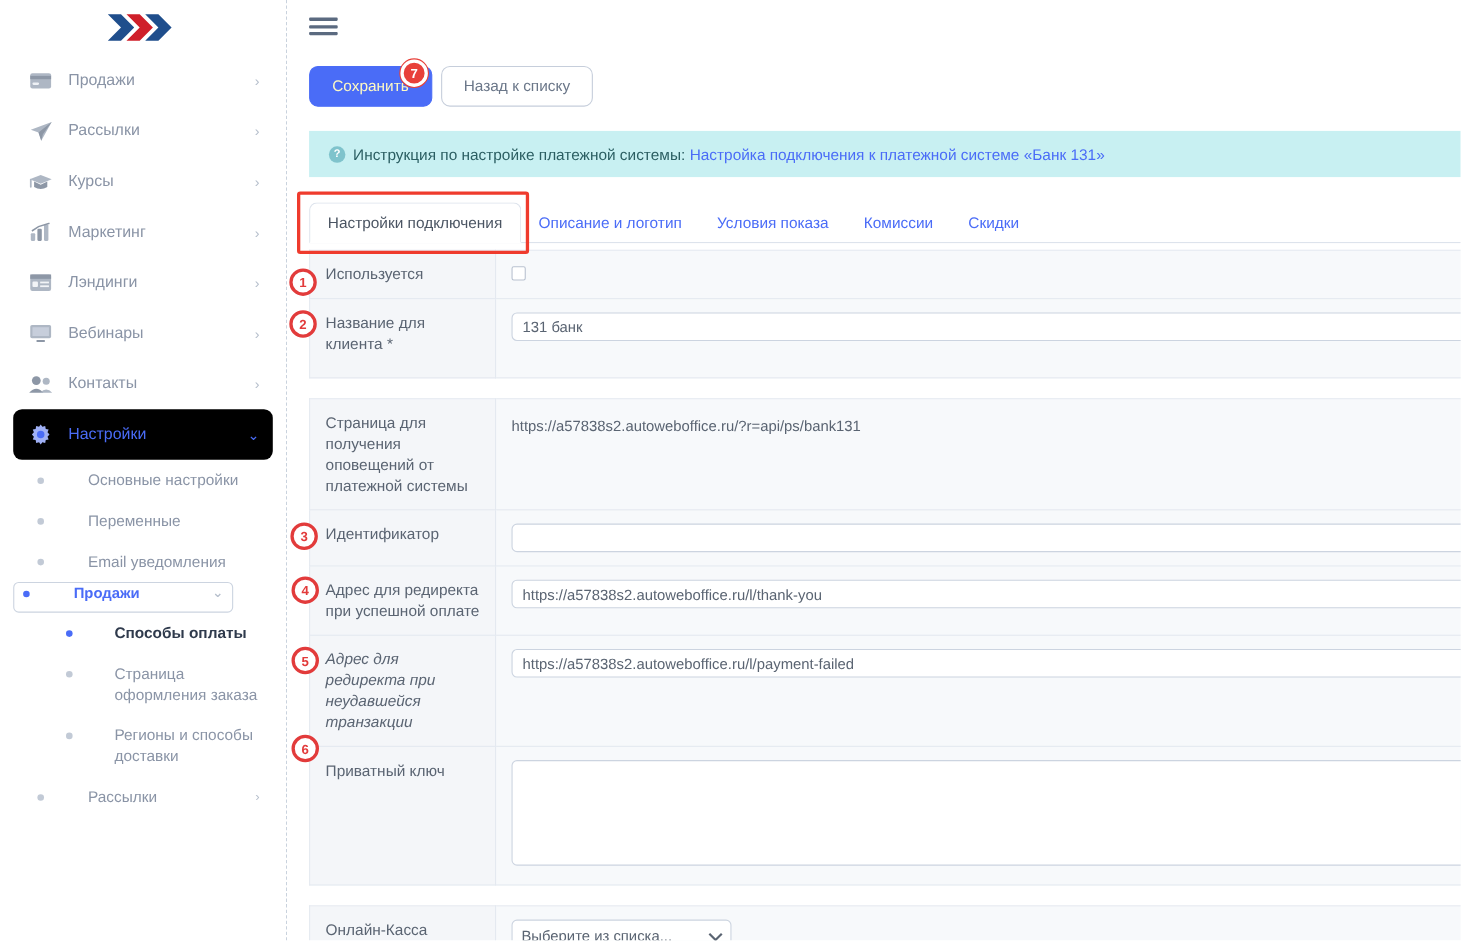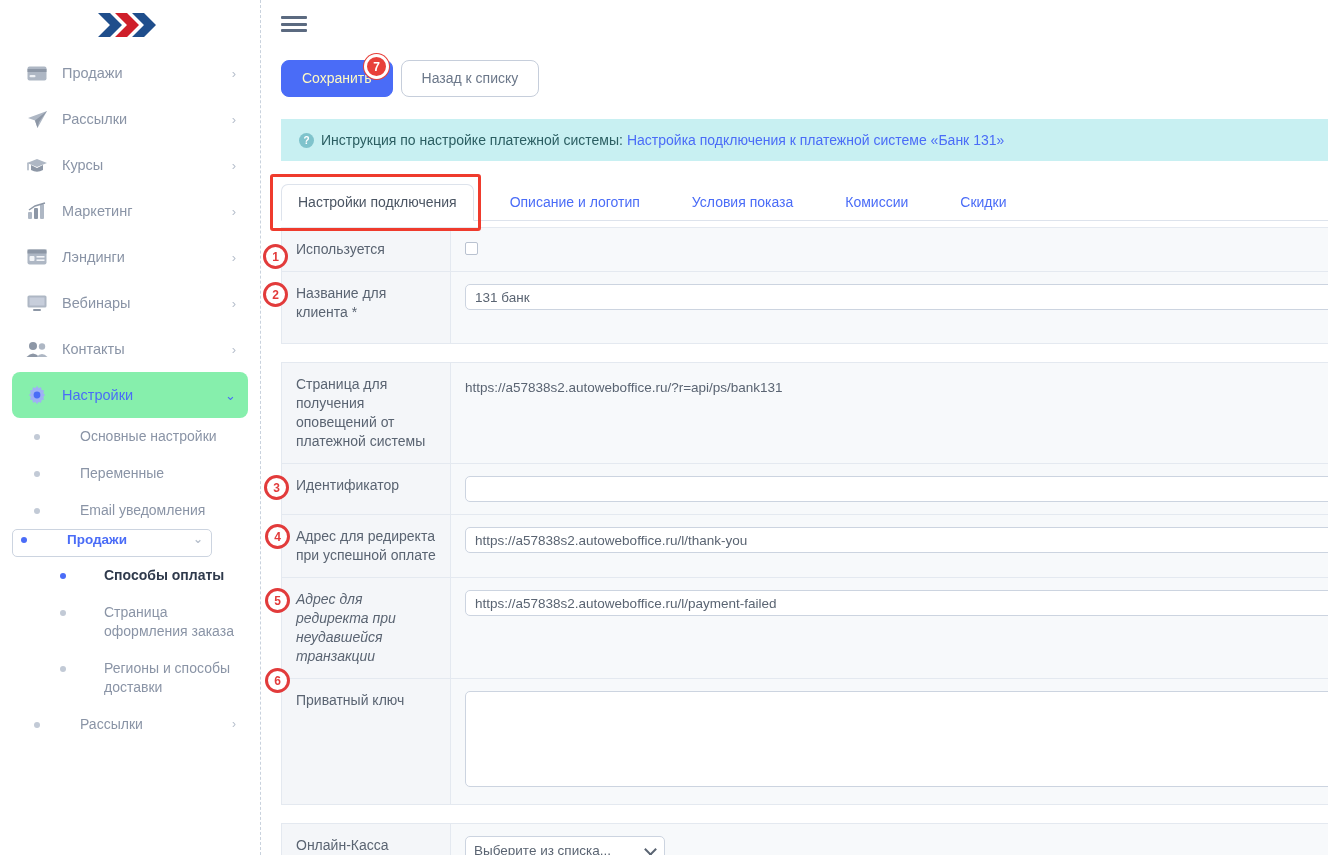--- a/index.html
+++ b/index.html
@@ -24,21 +24,21 @@
 
   .nav{padding:0 12px;}
   .nav-item{
     display:flex;align-items:center;
     height:46px;padding:0 12px;border-radius:8px;
     cursor:pointer;color:#8a94a6;font-size:14.5px;
   }
   .nav-item .ic{width:26px;height:22px;flex:0 0 26px;margin-right:12px;display:flex;align-items:center;justify-content:center;}
   .nav-item .lbl{flex:1;white-space:nowrap;}
   .nav-item .chev{color:#b6bfcc;font-size:13px;line-height:1;}
-  .nav-item.active{background:#86efac;color:#4a6cf7;}
+  .nav-item.active{background:#000000;color:#4a6cf7;}
   .nav-item.active .chev{color:#4a6cf7;}
 
   .sub{padding:0 12px 0 12px;}
   .sub-item{
     display:flex;align-items:flex-start;
     padding:9px 12px 9px 22px;color:#8a94a6;font-size:14px;
     line-height:19px;cursor:pointer;border-radius:6px;gap:20px;
   }
   .sub-item .dot{
     width:6px;height:6px;border-radius:50%;background:#c2cad6;
@@ -84,21 +84,21 @@
   }
   .notice .qic{
     width:15px;height:15px;border-radius:50%;background:#7fc3cc;color:#fff;
     font-size:10px;display:inline-flex;align-items:center;justify-content:center;
     margin-right:7px;font-weight:bold;flex:0 0 15px;
   }
   .notice a{color:#4a6cf7;text-decoration:none;margin-left:4px;}
 
   
   .tabs-wrap{margin:22px 0 0 20px;position:relative;}
-  .tabs{display:flex;align-items:flex-end;border-bottom:1px solid #dde3ec;height:38px;gap:20px;}
+  .tabs{display:flex;align-items:flex-end;border-bottom:1px solid #dde3ec;height:38px;}
   .tab{
     font-size:14px;color:#4a6cf7;padding:0 16px;line-height:36px;cursor:pointer;
     white-space:nowrap;
   }
   .tab.active{
     color:#4b5563;background:#fff;border:1px solid #dde3ec;border-bottom:1px solid #fff;
     border-radius:7px 7px 0 0;margin-bottom:-1px;height:37px;line-height:35px;
   }
   .tab-outline{
     position:absolute;left:-11px;top:-9px;width:211px;height:57px;

